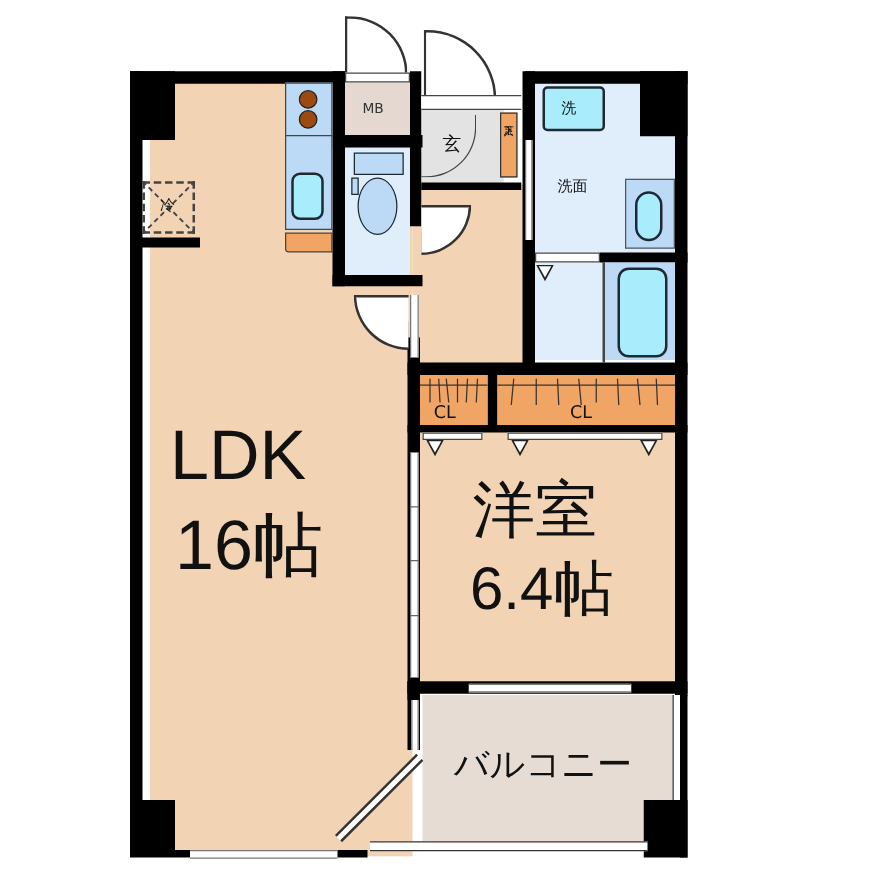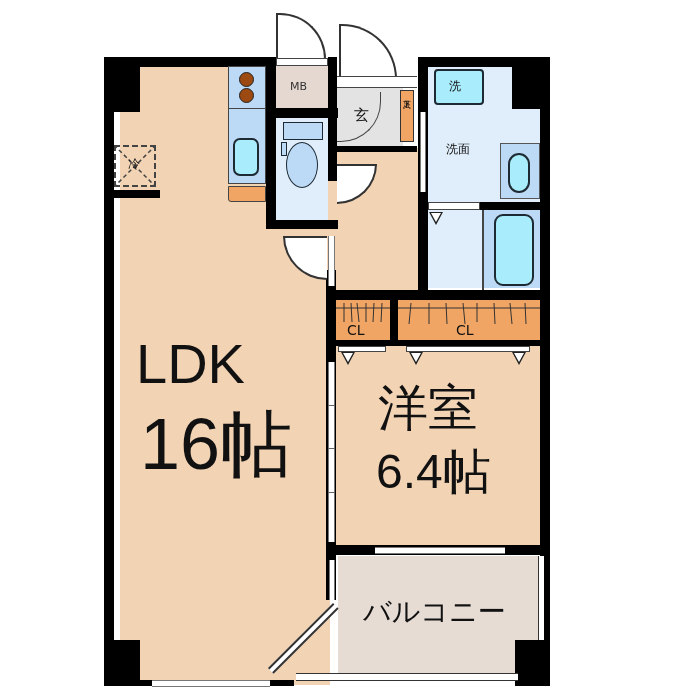--- a/index.html
+++ b/index.html
@@ -143,21 +143,21 @@
 <div class="abs tri" style="left:512px;top:352px;">
     <span class="tri-in"></span>
   </div>
 
 <div class="abs winv" style="left:328px;top:362px;width:7px;height:180px;"></div>
 <div class="abs" style="left:328px;top:405px;width:7px;height:1px;background:#666;"></div>
 <div class="abs" style="left:328px;top:448px;width:7px;height:1px;background:#666;"></div>
 <div class="abs" style="left:328px;top:492px;width:7px;height:1px;background:#666;"></div>
 
 <div class="abs label" style="left:136px;top:336px;font-size:56px;font-family:'Liberation Sans',sans-serif;">LDK</div>
-<div class="abs label" style="left:140px;top:408px;font-size:72px;font-family:'Liberation Sans',sans-serif;">16帖</div>
+<div class="abs label" style="left:140px;top:408px;font-size:56px;font-family:'Liberation Sans',sans-serif;">16帖</div>
 <div class="abs label" style="left:378px;top:383px;font-size:50px;">洋室</div>
 <div class="abs label" style="left:376px;top:448px;font-size:48px;font-family:'Liberation Sans',sans-serif;">6.4帖</div>
 
 <div class="abs win" style="left:375px;top:547px;width:130px;height:7px;"></div>
 <div class="abs win" style="left:152px;top:680px;width:118px;height:7px;"></div>
 <div class="abs" style="left:282px;top:603px;width:8px;height:92px;background:#fff;border-left:2px solid #333;border-right:2px solid #333;transform:rotate(45deg);transform-origin:top left;left:333px;"></div>
 <div class="abs winv" style="left:329px;top:560px;width:6px;height:40px;"></div>
 
 <div class="abs" style="left:296px;top:673px;width:222px;height:8px;background:#fff;border-top:1px solid #333;border-bottom:1px solid #333;"></div>
 <div class="abs" style="left:538px;top:556px;width:6px;height:84px;background:#fff;border-left:1px solid #333;"></div>

